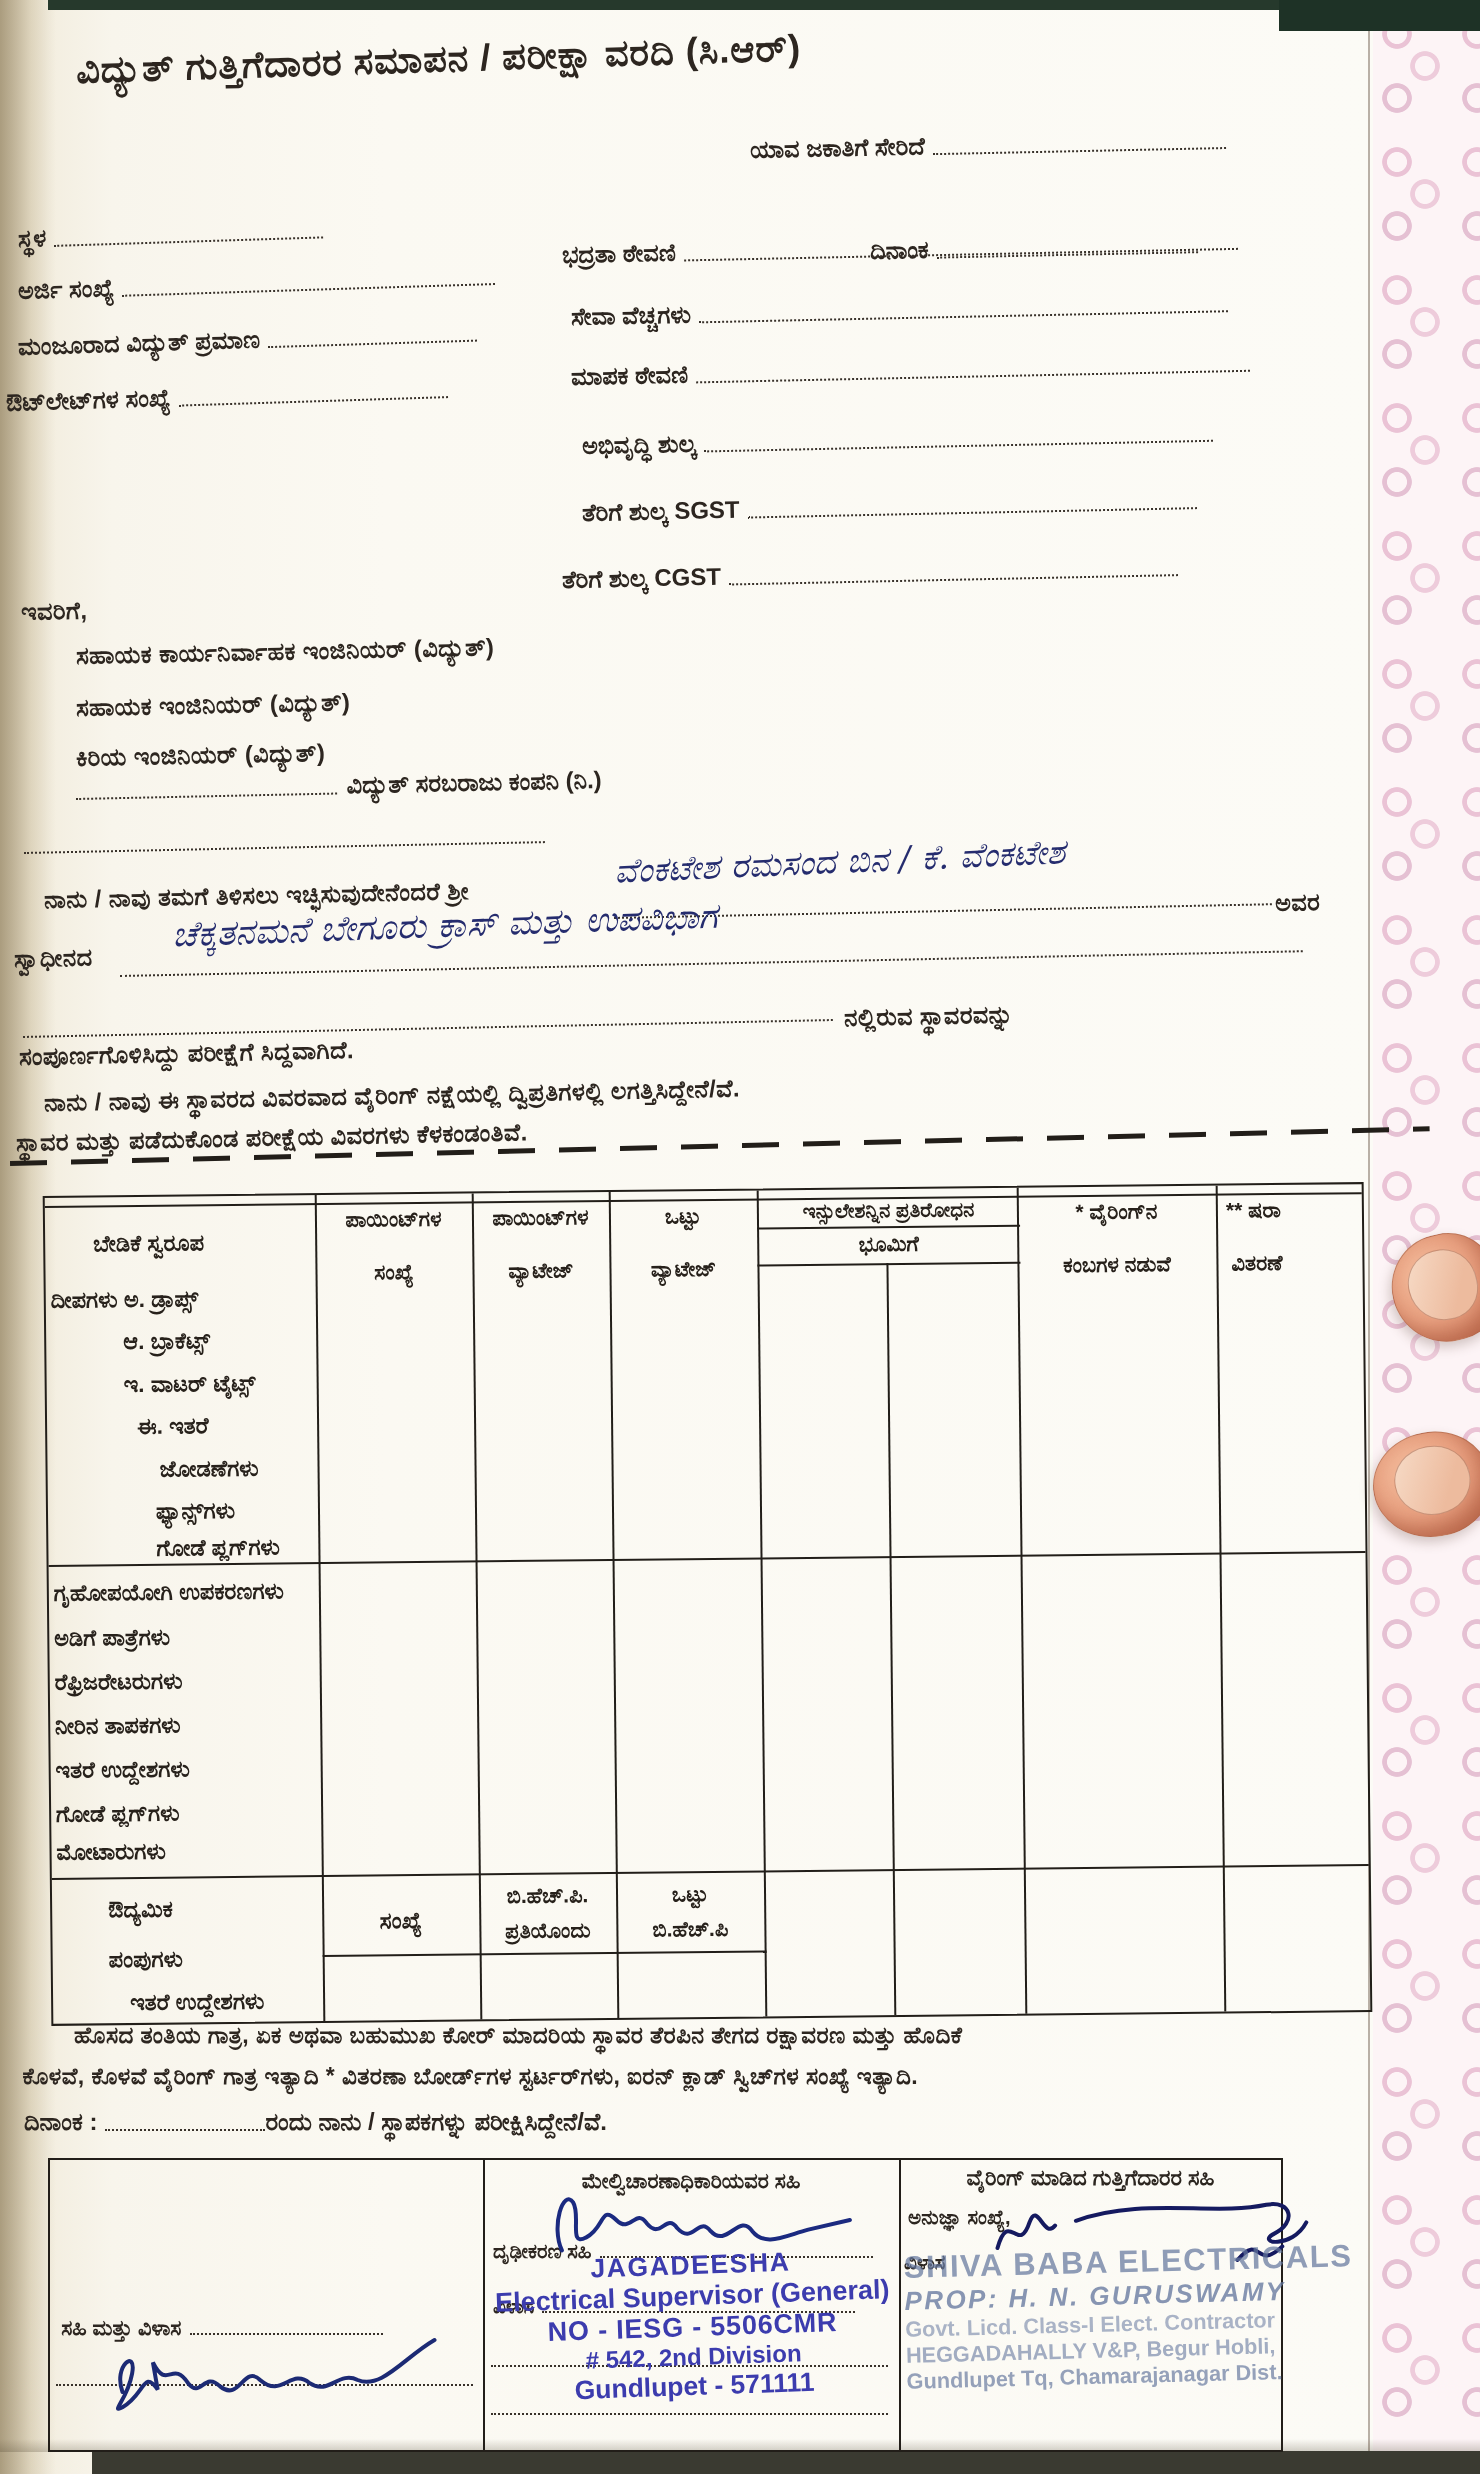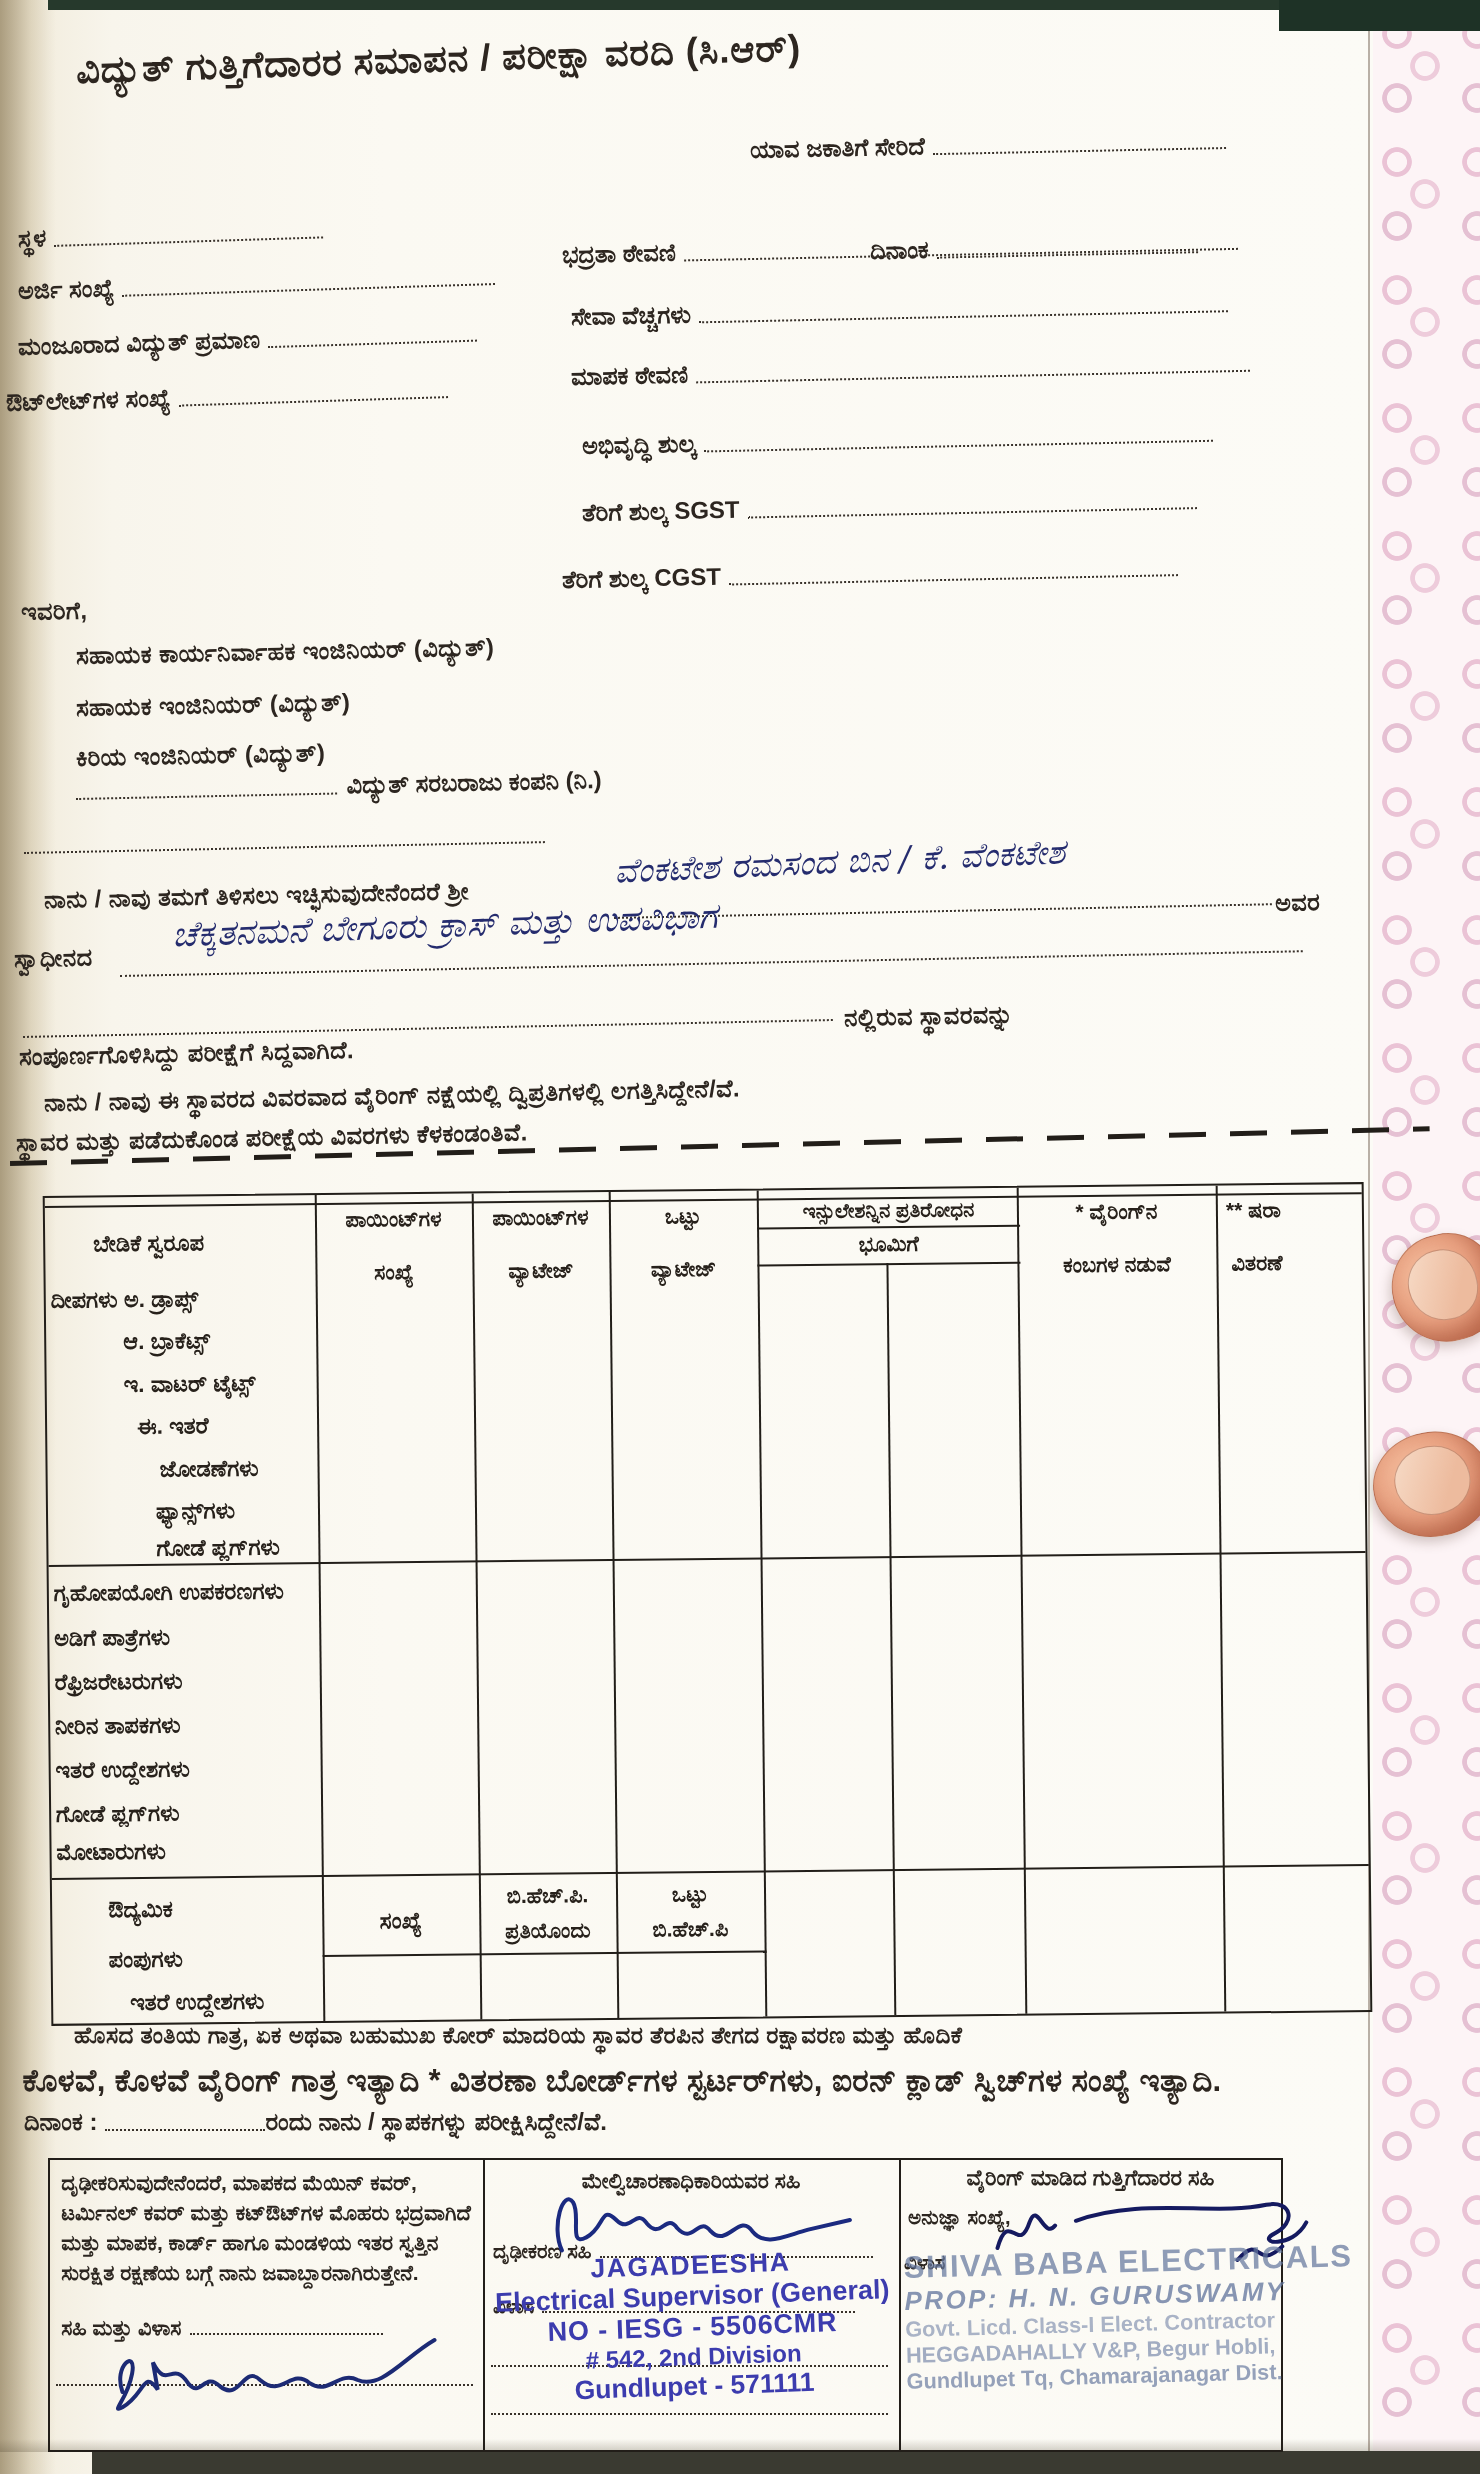--- a/index.html
+++ b/index.html
@@ -198,33 +198,32 @@
   <div class="tc" style="left:56px;top:750px;">ಪಂಪುಗಳು</div>
   <div class="tc" style="left:77px;top:793px;">ಇತರೆ ಉದ್ದೇಶಗಳು</div>
   <div class="tc tcc" style="left:270px;top:714px;width:157px;">ಸಂಖ್ಯೆ</div>
   <div class="tc tcc" style="left:427px;top:691px;width:137px;font-size:21px;">ಬಿ.ಹೆಚ್.ಪಿ.</div>
   <div class="tc tcc" style="left:427px;top:726px;width:137px;font-size:21px;">ಪ್ರತಿಯೊಂದು</div>
   <div class="tc tcc" style="left:564px;top:691px;width:148px;font-size:21px;">ಒಟ್ಟು</div>
   <div class="tc tcc" style="left:564px;top:726px;width:148px;font-size:21px;">ಬಿ.ಹೆಚ್.ಪಿ</div>
 </div>
 
 <div class="lab" style="left:74px;top:2022px;font-size:23px;">ಹೊಸದ ತಂತಿಯ ಗಾತ್ರ, ಏಕ ಅಥವಾ ಬಹುಮುಖ ಕೋರ್ ಮಾದರಿಯ ಸ್ಥಾವರ ತೆರಪಿನ ತೇಗದ ರಕ್ಷಾವರಣ ಮತ್ತು ಹೊದಿಕೆ</div>
-<div class="lab" style="left:22.5px;top:2063px;font-size:31px;">ಕೊಳವೆ, ಕೊಳವೆ ವೈರಿಂಗ್ ಗಾತ್ರ ಇತ್ಯಾದಿ * ವಿತರಣಾ ಬೋರ್ಡ್‌ಗಳ ಸ್ಟರ್ಟರ್‌ಗಳು, ಐರನ್ ಕ್ಲಾಡ್ ಸ್ವಿಚ್‌ಗಳ ಸಂಖ್ಯೆ ಇತ್ಯಾದಿ.</div>
+<div class="lab" style="left:22.5px;top:2063px;font-size:23px;">ಕೊಳವೆ, ಕೊಳವೆ ವೈರಿಂಗ್ ಗಾತ್ರ ಇತ್ಯಾದಿ * ವಿತರಣಾ ಬೋರ್ಡ್‌ಗಳ ಸ್ಟರ್ಟರ್‌ಗಳು, ಐರನ್ ಕ್ಲಾಡ್ ಸ್ವಿಚ್‌ಗಳ ಸಂಖ್ಯೆ ಇತ್ಯಾದಿ.</div>
 
 <div class="row" style="left:24px;top:2108px;">
   <span class="t">ದಿನಾಂಕ :</span>
   <span class="dots" style="width:160px;"></span>
   <span class="t">ರಂದು ನಾನು / ಸ್ಥಾಪಕಗಳ್ನು ಪರೀಕ್ಷಿಸಿದ್ದೇನೆ/ವೆ.</span>
 </div>
 
 <div class="abs" id="sigbox">
   <div class="line" style="left:433px;top:0;width:2.4px;height:100%;"></div>
   <div class="line" style="left:849px;top:0;width:2.4px;height:100%;"></div>
 
-  <div class="sigtext" style="left:11.2px;top:8px;width:413px;">ದೃಢೀಕರಿಸುವುದೇನೆಂದರೆ, ಮಾಪಕದ ಮೆಯಿನ್ ಕವರ್, ಟರ್ಮಿನಲ್ ಕವರ್ ಮತ್ತು ಕಟ್‌ಔಟ್‌ಗಳ ಮೊಹರು ಭದ್ರವಾಗಿದೆ ಮತ್ತು ಮಾಪಕ, ಕಾರ್ಡ್ ಹಾಗೂ ಮಂಡಳಿಯ ಇತರ ಸ್ವತ್ತಿನ ಸುರಕ್ಷಿತ ರಕ್ಷಣೆಯ ಬಗ್ಗೆ ನಾನು ಜವಾಬ್ದಾರನಾಗಿರುತ್ತೇನೆ.</div>
   <div class="row" style="left:11.2px;top:156px;">
     <span class="t" style="font-size:21px;">ಸಹಿ ಮತ್ತು ವಿಳಾಸ</span>
     <span class="dots" style="width:193px;"></span>
   </div>
   <div class="dotline" style="left:6.4px;top:221px;width:417px;"></div>
   <svg class="sig" style="left:48px;top:156px;" width="353" height="104" viewBox="0 0 440 130">
     <path d="M30,95 C18,62 48,40 42,72 C36,105 14,122 30,114 C58,98 56,66 74,92 L68,58 C86,94 92,54 112,84 C128,104 132,68 152,88 C176,108 182,60 202,80 C230,104 240,64 264,84 C288,100 300,68 324,80 C354,92 382,52 420,30" stroke="#1c2a74" stroke-width="5"></path>
   </svg>
 
   <div class="sigtext tcc" style="left:433px;top:6.4px;width:416px;text-align:center;">ಮೇಲ್ವಿಚಾರಣಾಧಿಕಾರಿಯವರ ಸಹಿ</div>

